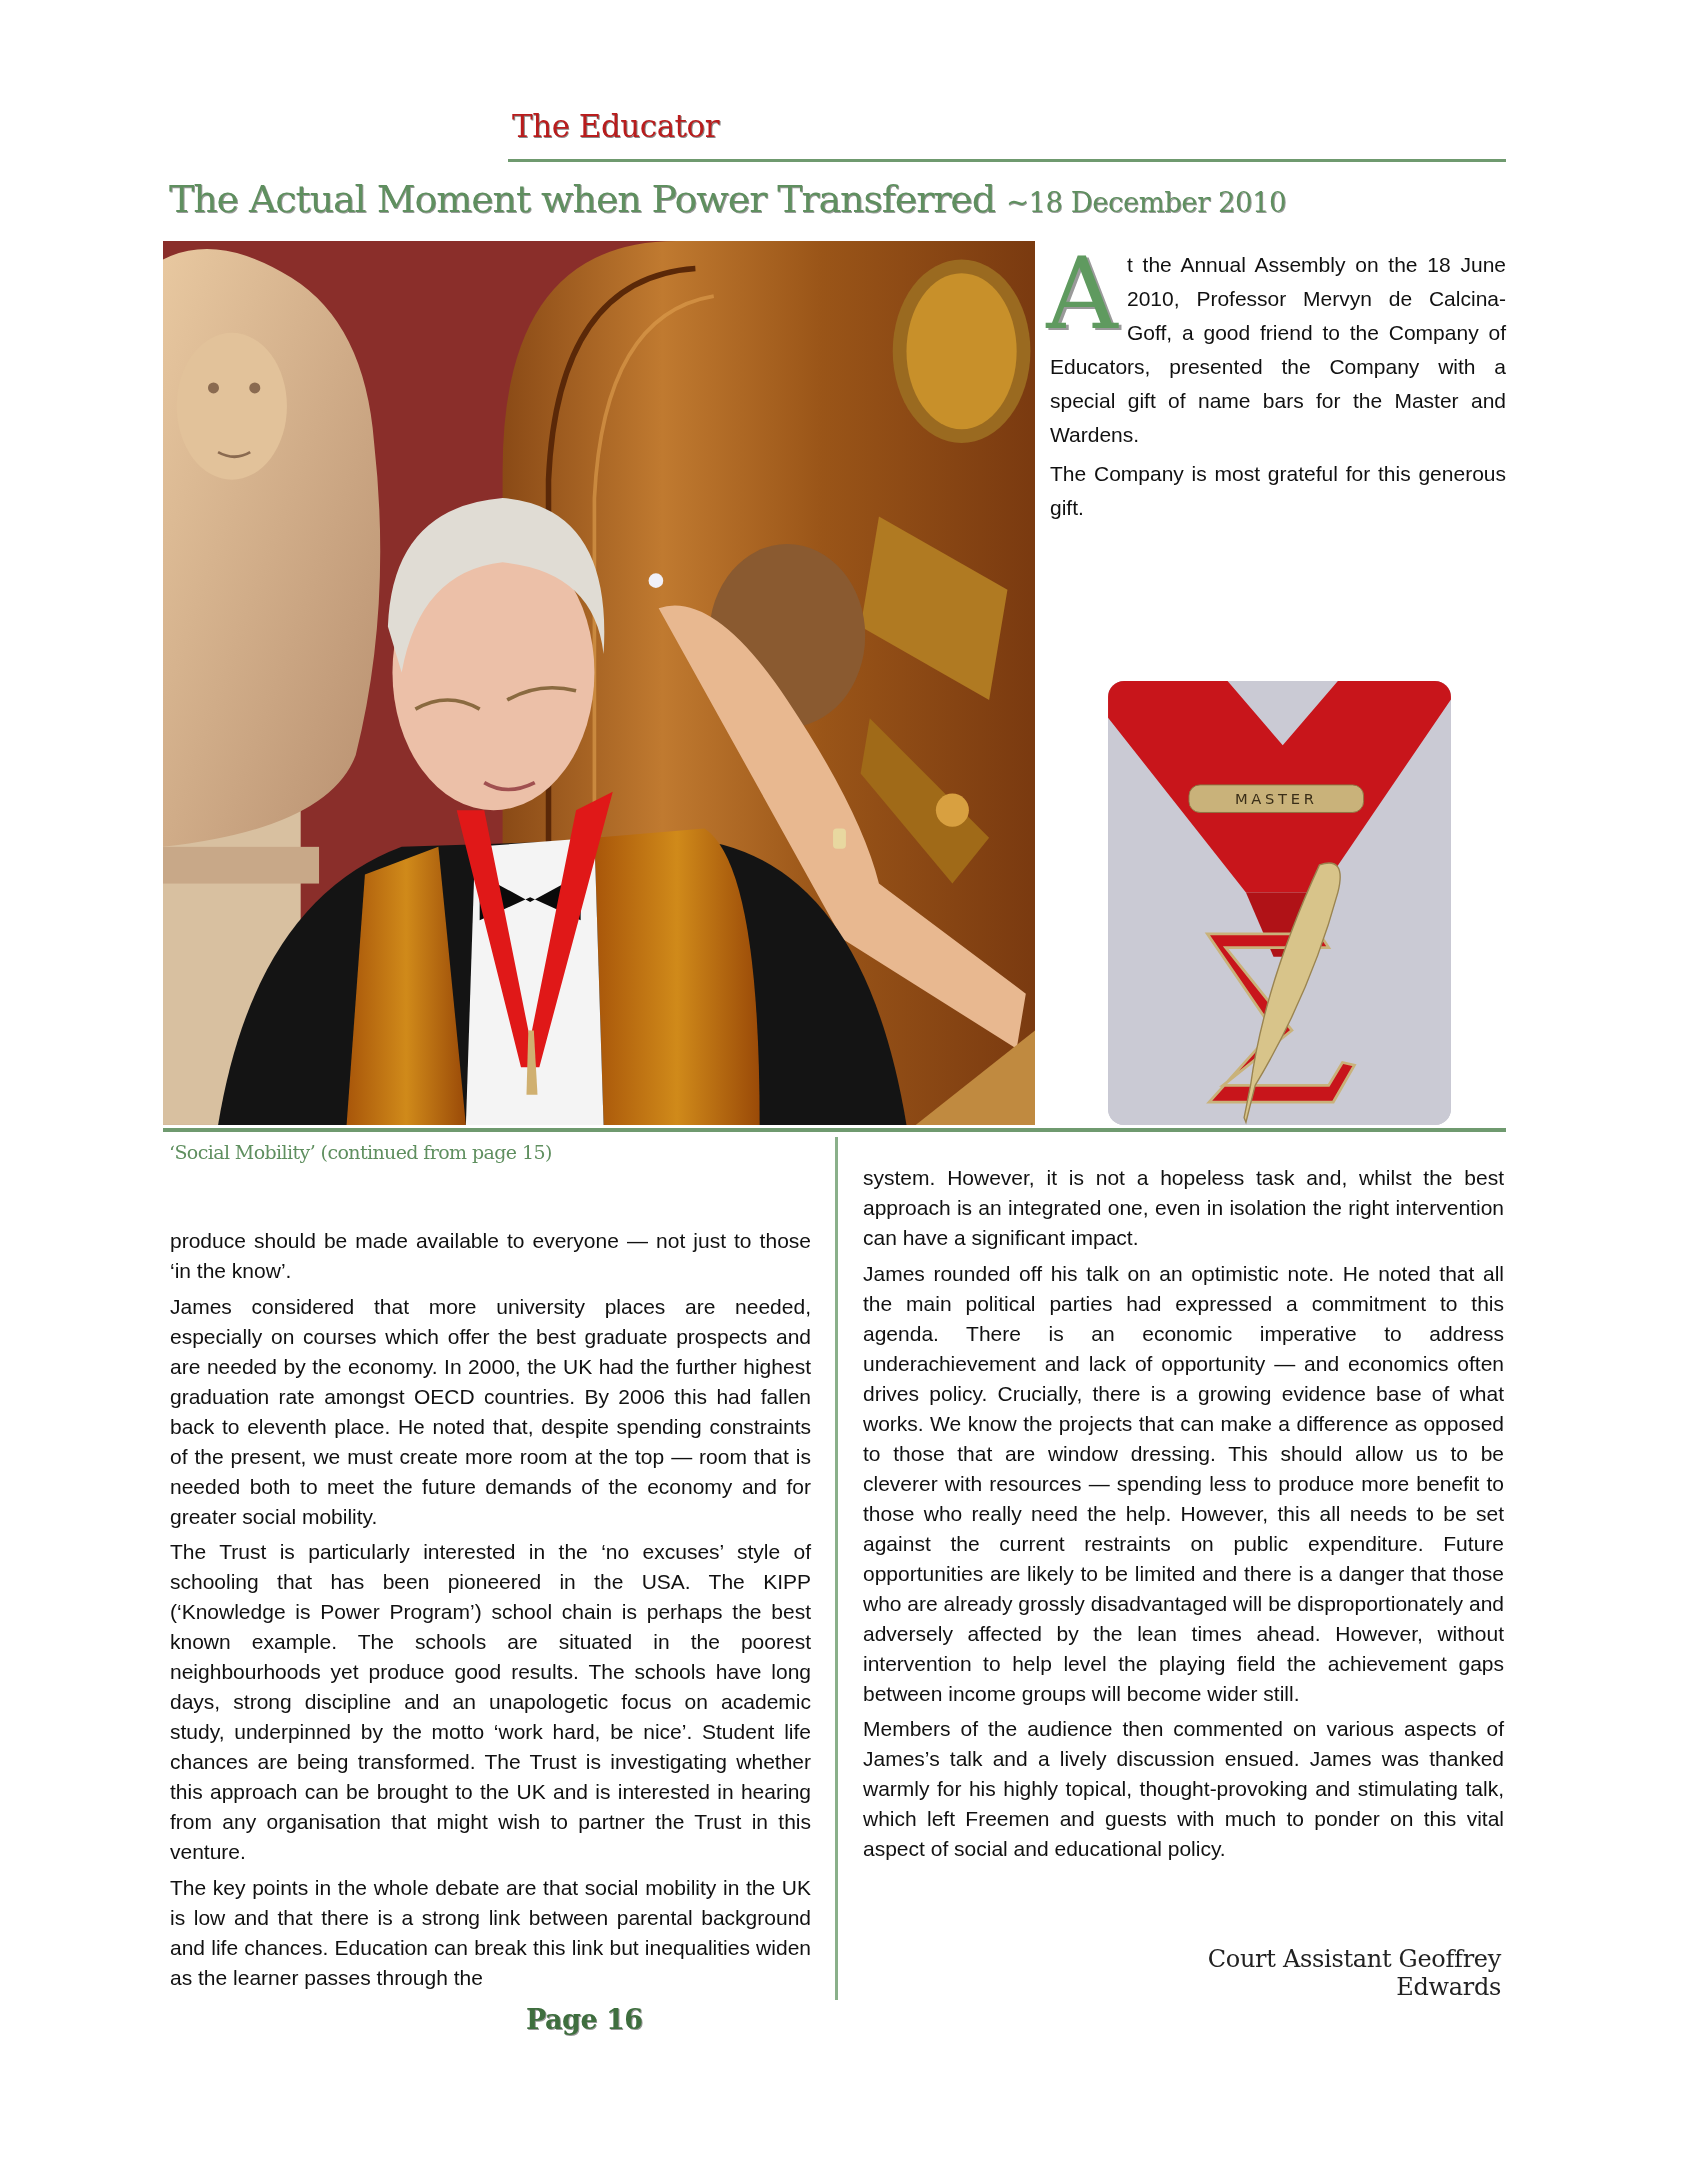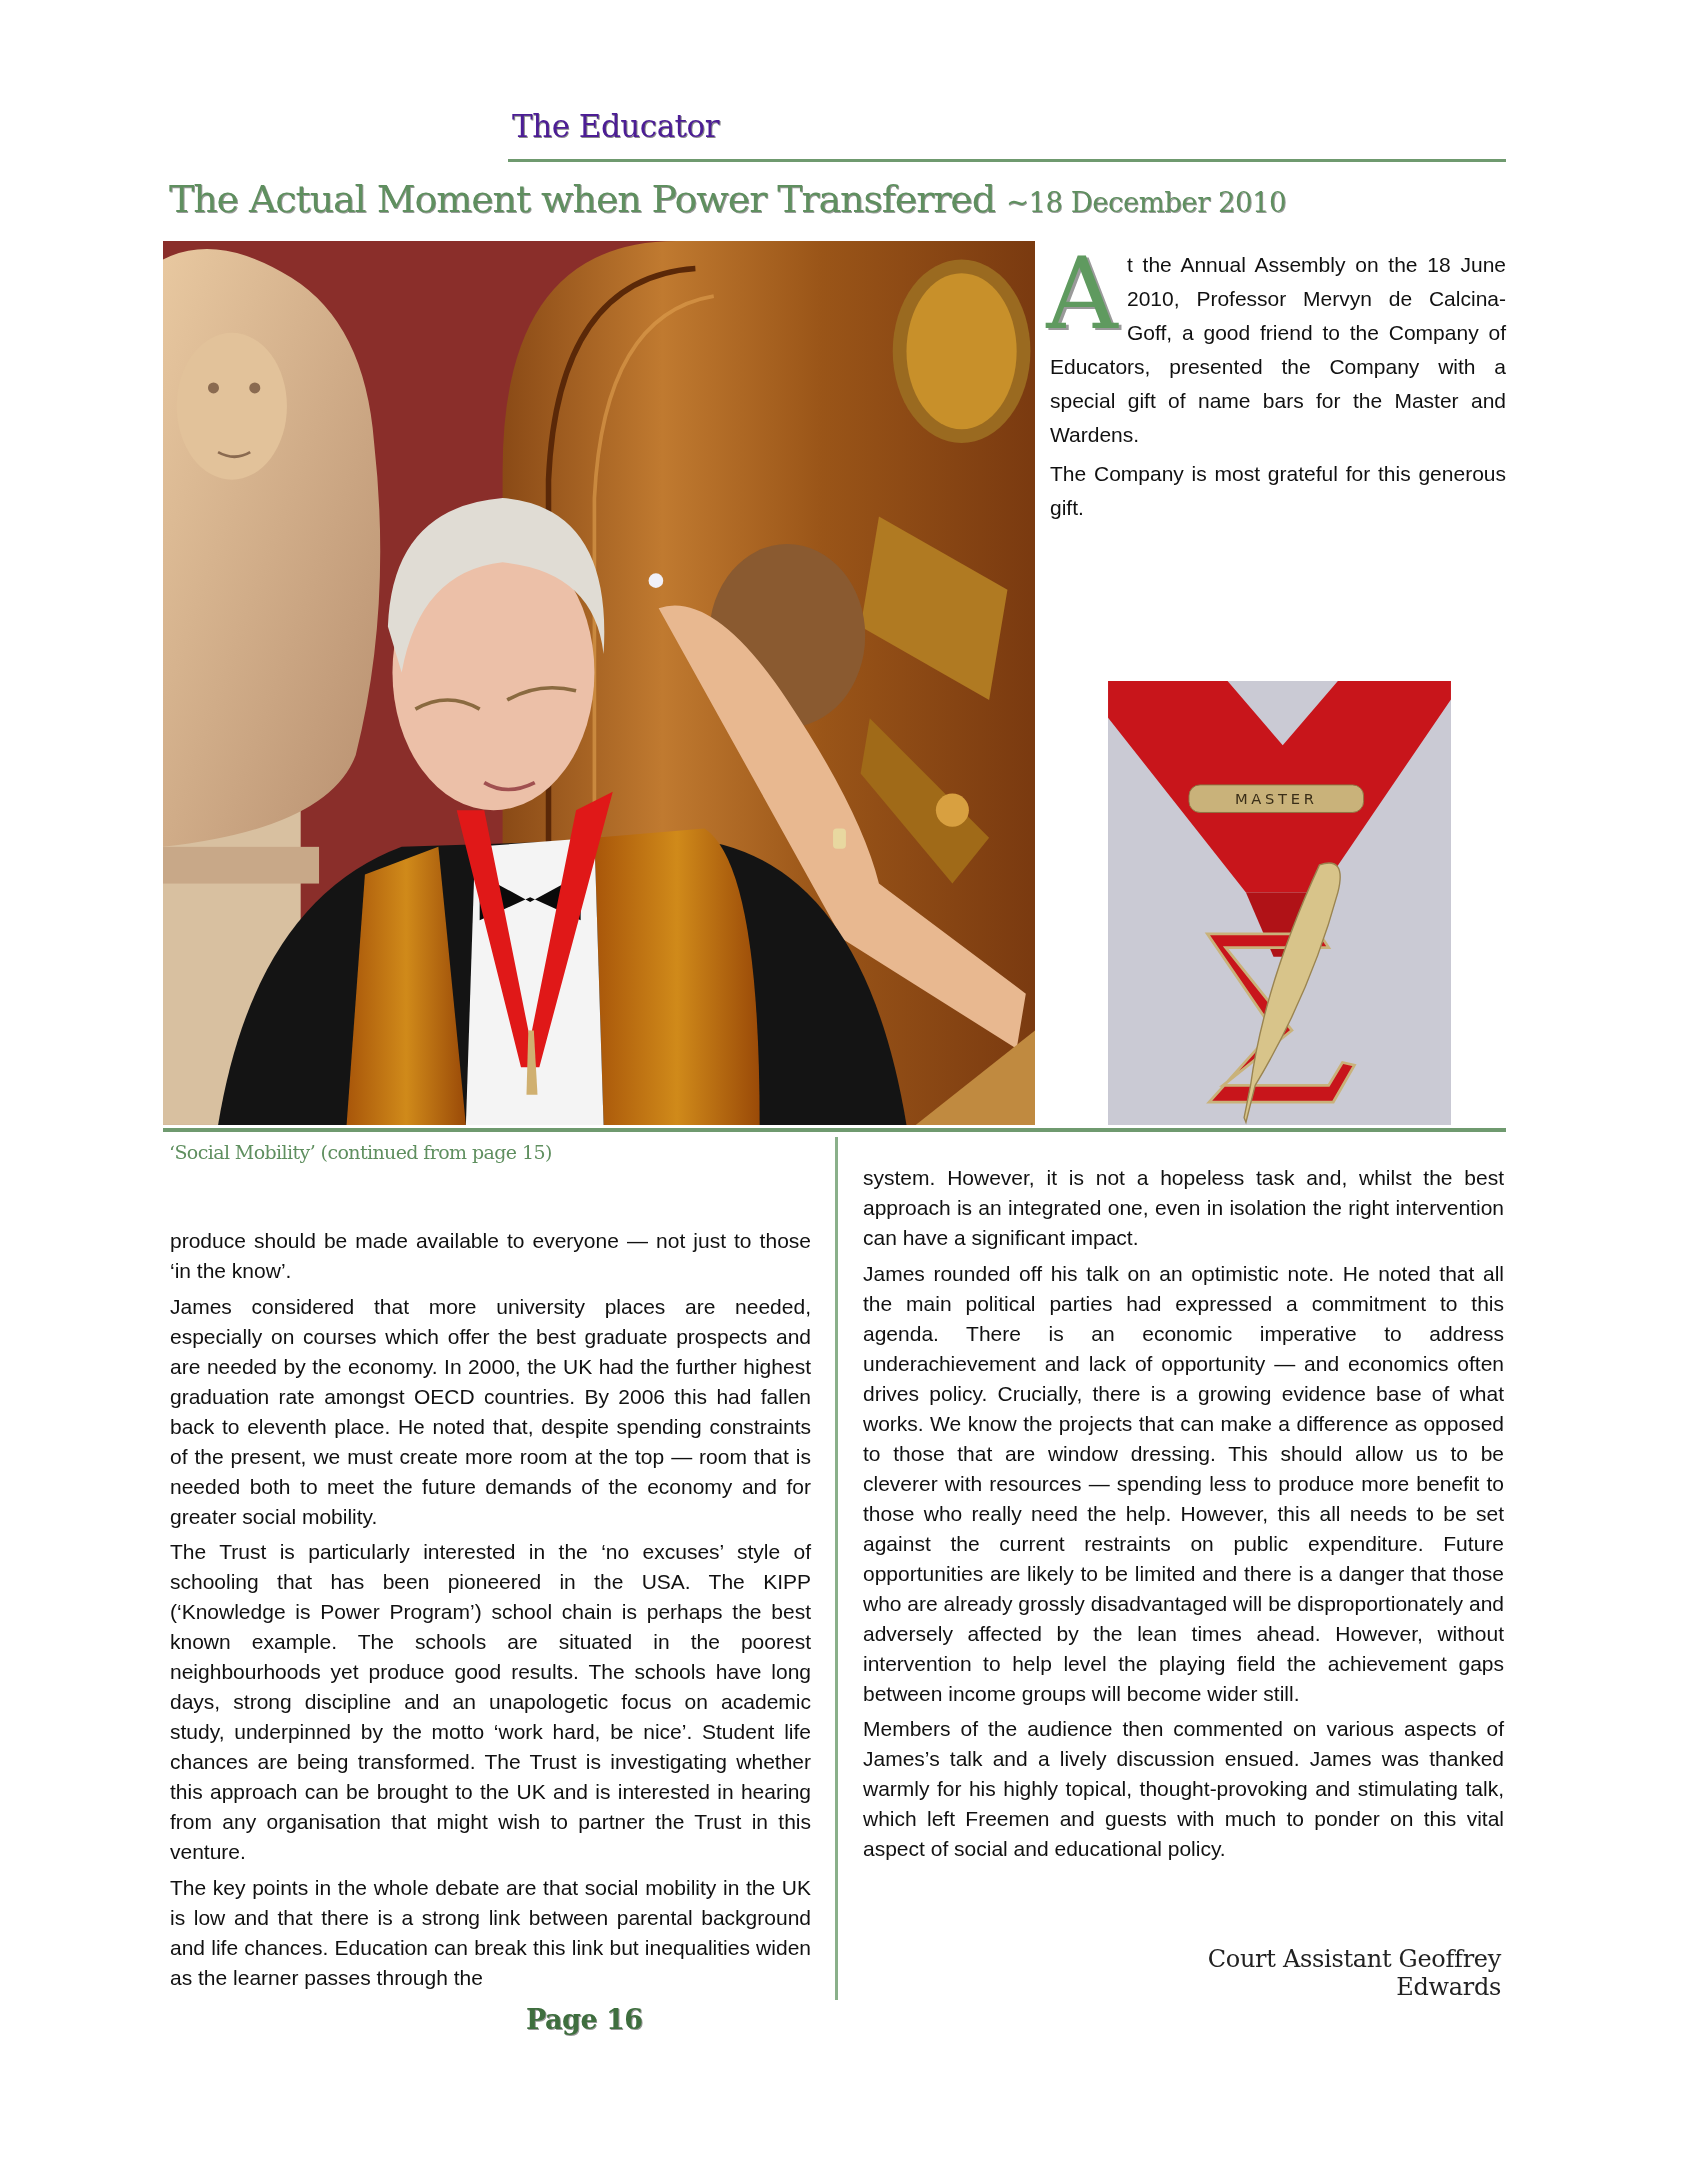--- a/index.html
+++ b/index.html
@@ -2,39 +2,39 @@
 <html style="font-size:14.7px"><head>
 <meta charset="utf-8">
 <style>
   html, body { margin:0; padding:0; background:#ffffff; }
   body { width:1686px; height:2182px; position:relative; overflow:hidden;
          font-family:"Liberation Sans", sans-serif; color:#111; }
   .abs { position:absolute; }
 
   
   #masthead { left:512px; top:108px; font-family:"DejaVu Serif", serif; font-size:31px;
-              color:#4c1d95; letter-spacing:-0.5px; text-shadow:0.9px 0.9px 0 #8a8a8a; }
+              color:#b91c1c; letter-spacing:-0.5px; text-shadow:0.9px 0.9px 0 #8a8a8a; }
   #masthead-rule { left:508px; top:159px; width:998px; height:2.8px; background:#6f9a6f; }
 
   
   #headline { left:169px; top:177px; font-family:"DejaVu Serif", serif; font-size:38px;
               color:#5f8f5f; letter-spacing:-1.1px; white-space:nowrap; text-shadow:0.9px 0.9px 0 #9a9a9a; }
   #headline .date { font-size:27.5px; letter-spacing:-0.5px; }
 
   
   #main-photo { left:163px; top:241px; width:872px; height:884px; overflow:hidden; background:#7a2a26; }
 
   
   #intro { left:1050px; top:248px; width:456px; font-size:21px; line-height:34px; text-align:justify; }
   #intro p { margin:0 0 4.6px 0; }
   #dropcap { float:left; font-family:"DejaVu Serif", serif; font-size:99px; line-height:83px;
              color:#5f9a5f; margin:3.7px 9.2px 0 -3.7px; text-shadow:2.8px 1.8px 0 #9a9a9a; font-weight:normal; }
 
   
-  #jewel-photo { left:1108px; top:681px; width:343px; height:444px; overflow:hidden; background:#c9c9d3; }
+  #jewel-photo { left:1108px; top:681px; width:343px; height:444px; overflow:hidden; background:#c9c9d3;border-radius:16px; }
 
   #full-rule { left:163px; top:1128px; width:1343px; height:3.7px; background:#6f9a6f; }
   #col-rule { left:835px; top:1137px; width:2.8px; height:863px; background:#8ab08a; }
 
   #continued { left:169px; top:1141px; font-family:"DejaVu Serif", serif; font-size:19px;
                color:#5f8f5f; letter-spacing:-0.6px; }
 
   .col { width:641px; font-size:21px; line-height:30px; text-align:justify;margin-top:32px; }
   .col p { margin:0 0 5.5px 0; }
   #col-left { left:170px; top:1194px; }

